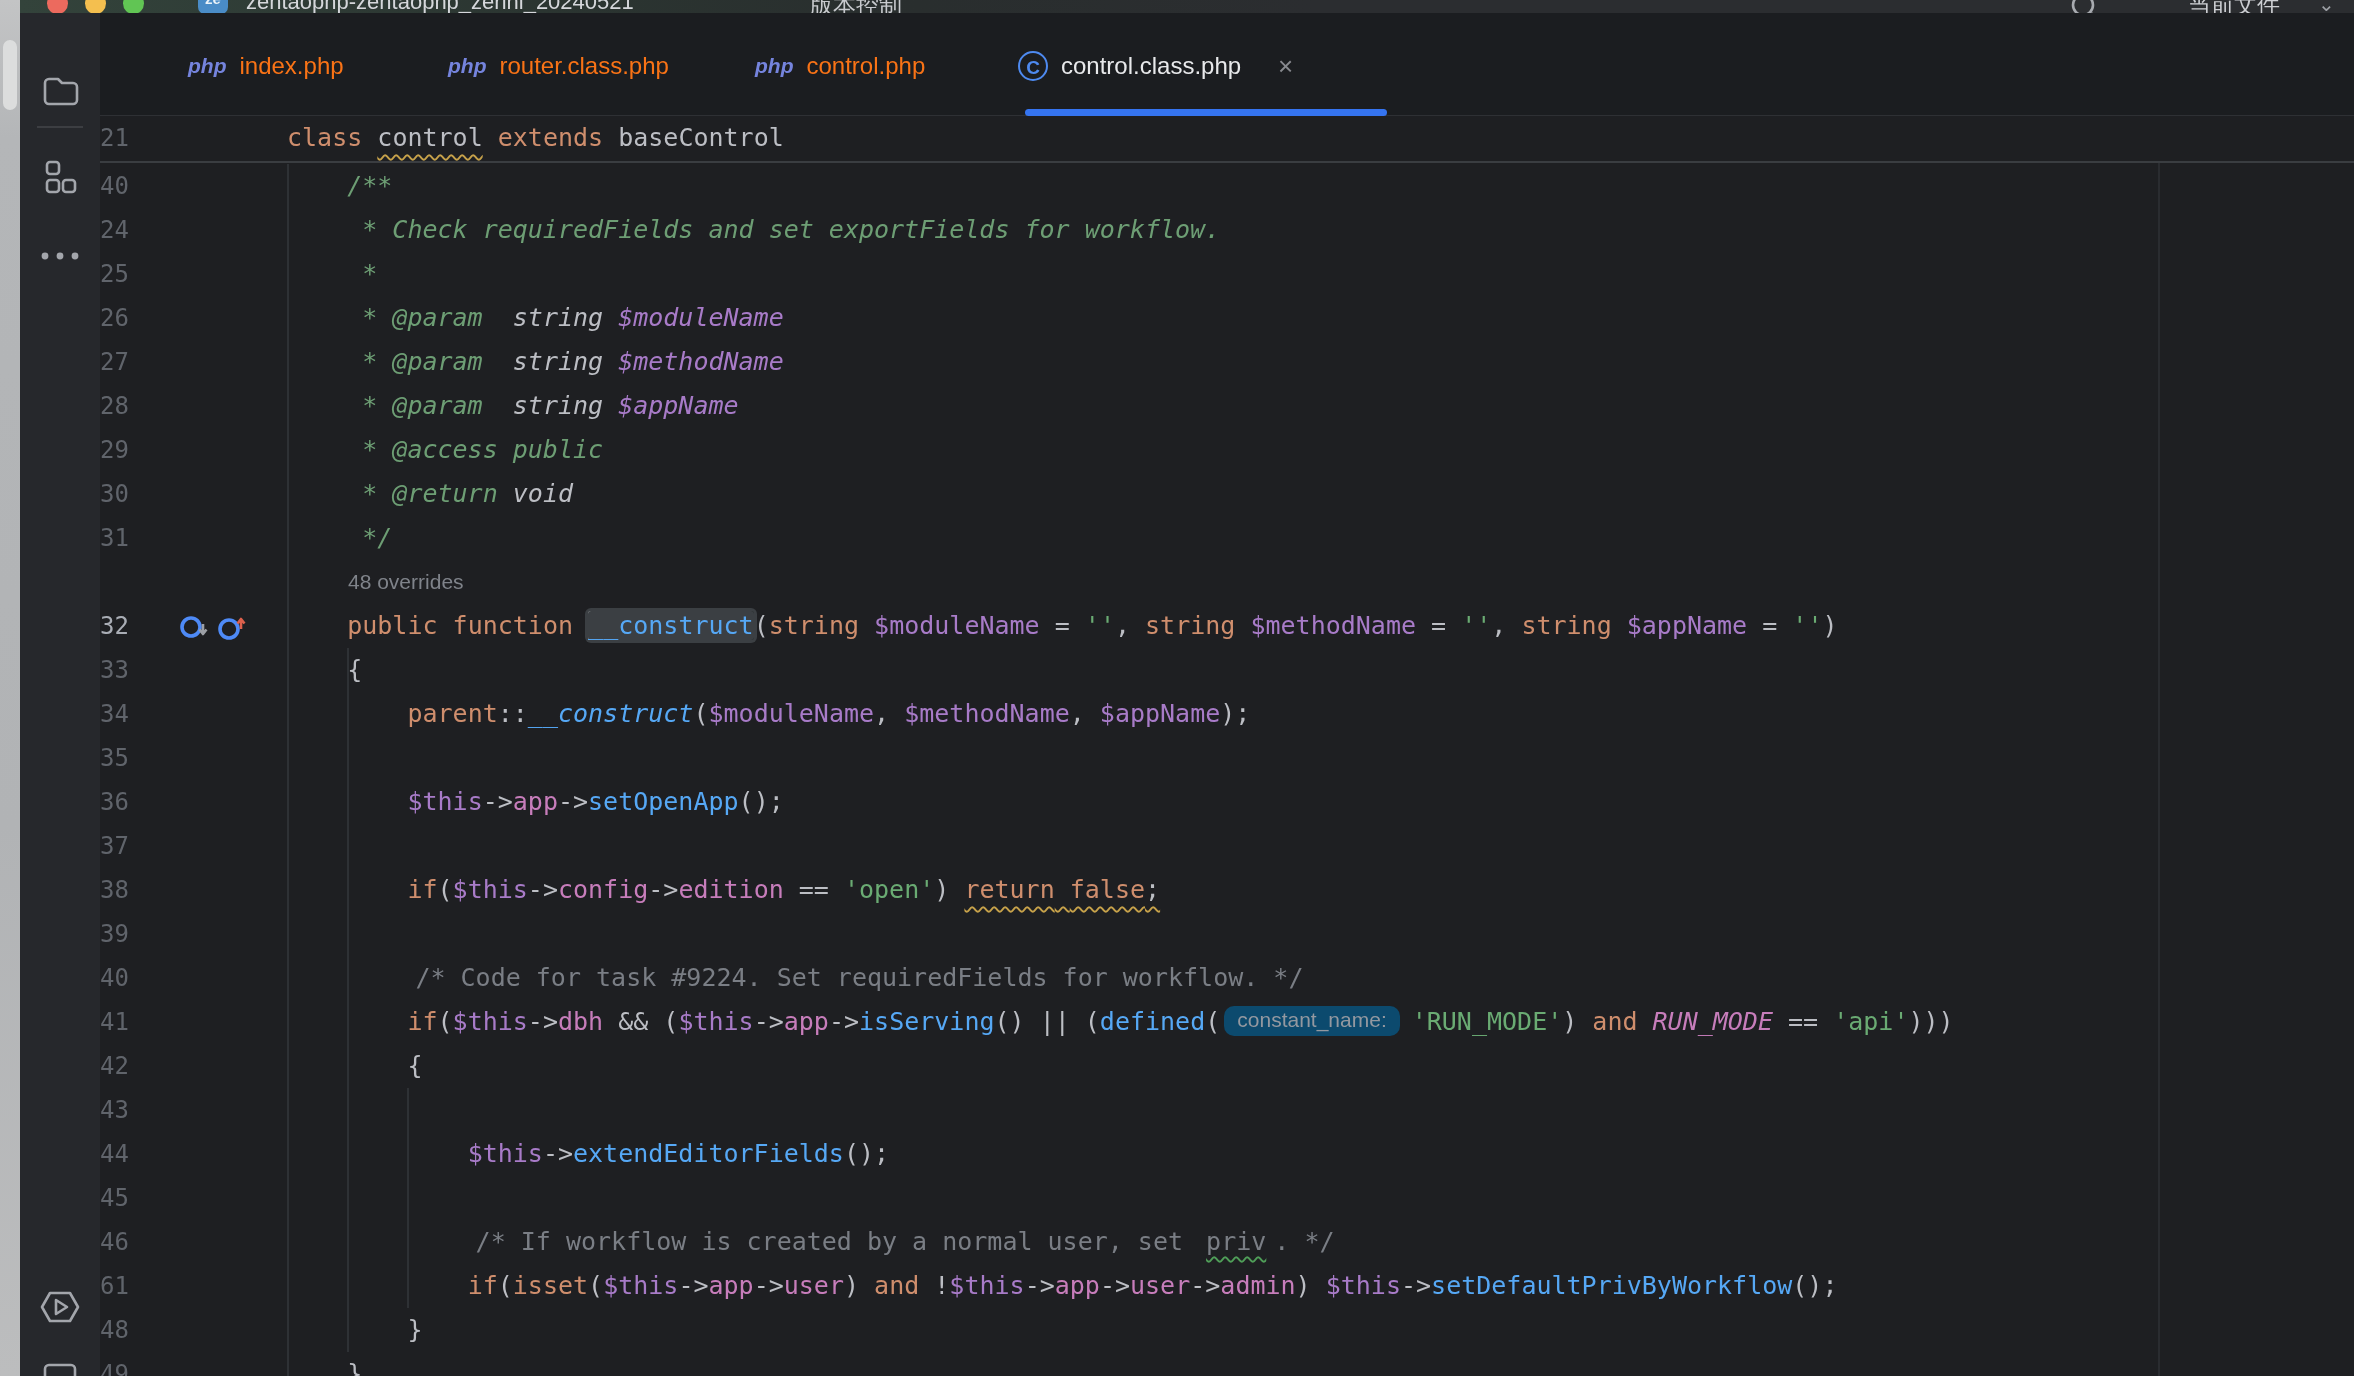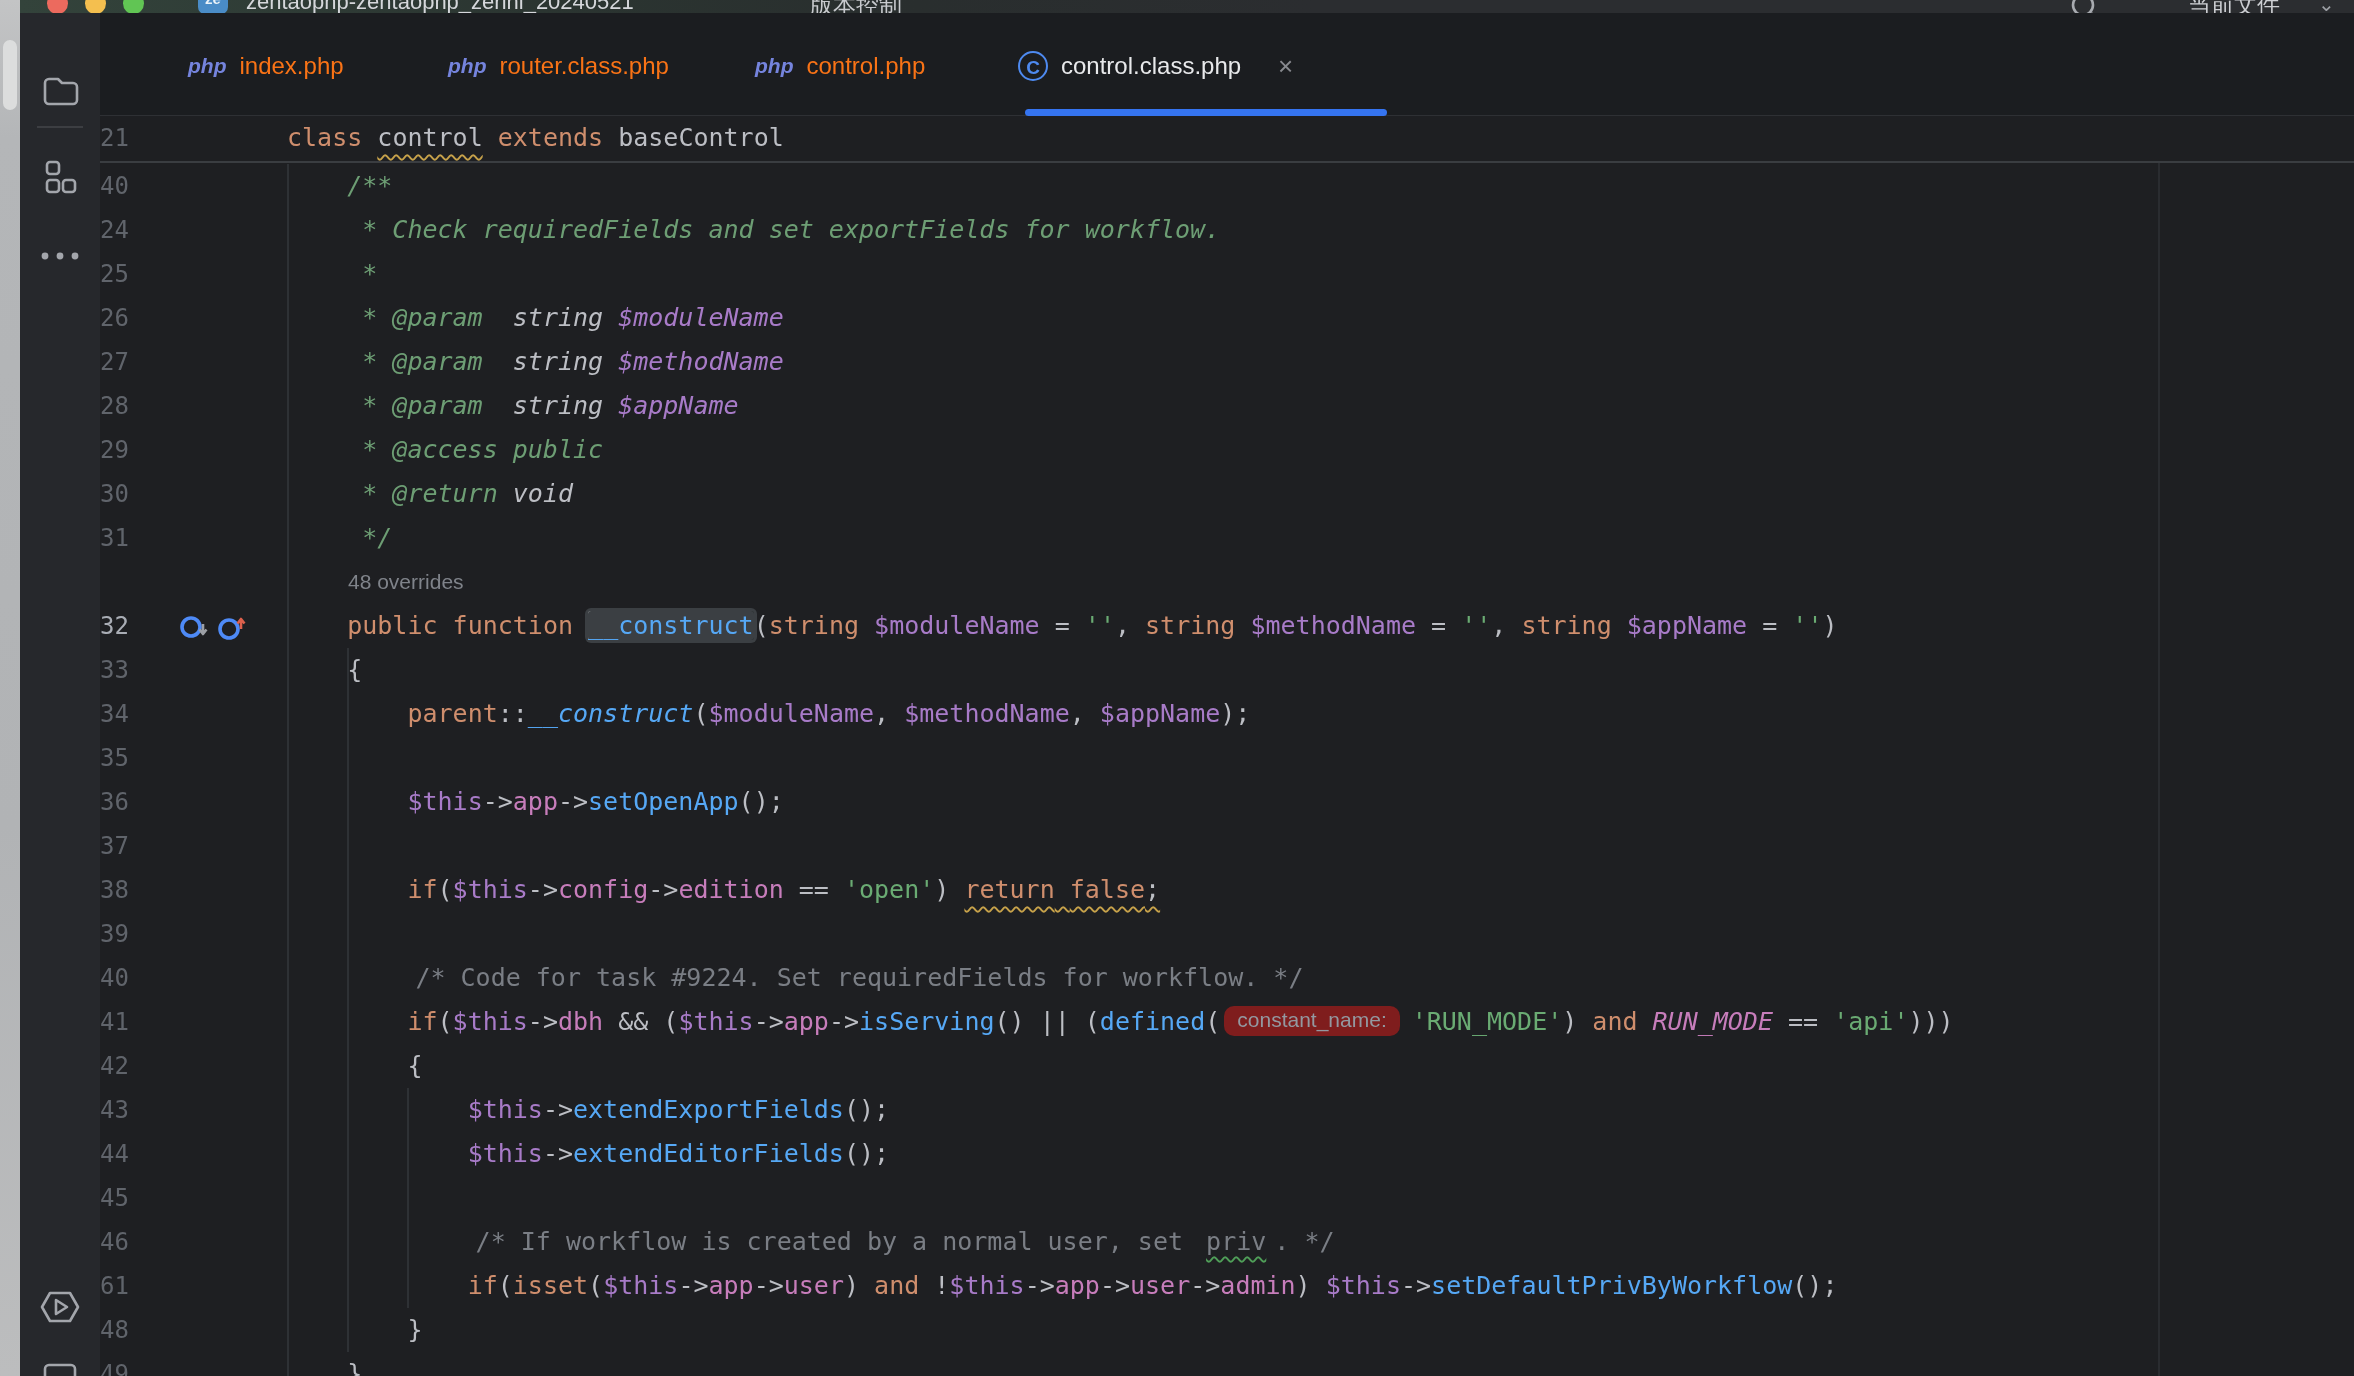--- a/index.html
+++ b/index.html
@@ -75,21 +75,21 @@
   .tk-doct{color:#bcbec4;font-style:italic;}
   .tk-docv{color:#a87bc8;font-style:italic;}
   .tk-cmt{color:#7a7e85;padding-left:8px;}
   .tk-const{color:#c77dbb;font-style:italic;}
   .tk-uy{text-decoration:underline wavy #c7a24a 2px;text-underline-offset:8px;}
   .tk-ug{text-decoration:underline wavy #4f9e58 2px;text-underline-offset:6px;}
   .tk-hlbox{background:#3b3f43;border-radius:3px;box-shadow:0 0 0 3px #3b3f43;}
   .tk-caret{display:inline-block;width:3px;height:30px;background:#cbced3;
     vertical-align:-6px;margin-right:-3px;}
   .tk-chip{display:inline-block;font-family:"Liberation Sans",sans-serif;font-size:21px;
-    color:#9398a0;background:#7f1d1d;border-radius:10px;padding:2px 13px 4px;line-height:normal;
+    color:#9398a0;background:#0c4a6e;border-radius:10px;padding:2px 13px 4px;line-height:normal;
     margin:0 12px 0 4px;vertical-align:3px;}
 
   .codevision{position:absolute;left:248px;height:44px;line-height:44px;
     font-family:"Liberation Sans",sans-serif;font-size:21px;color:#7f838a;}
 
   .iguide{position:absolute;width:2px;background:#2e3135;z-index:1;}
   #ruler{position:absolute;left:2058px;top:0;bottom:0;width:2px;background:#2a2c30;z-index:1;}
 
   #gutter-icons{position:absolute;left:78px;display:flex;gap:4px;z-index:7;}
   svg{display:block;}
@@ -267,21 +267,20 @@
           <div class="crow" style="top: 884px;">
             <span class="num">41</span>
             <div class="codetext"><span class="tk-txt">        </span><span class="tk-kw">if</span><span class="tk-txt">(</span><span class="tk-var">$this</span><span class="tk-txt">-&gt;</span><span class="tk-prop">dbh</span><span class="tk-txt"> &amp;&amp; (</span><span class="tk-var">$this</span><span class="tk-txt">-&gt;</span><span class="tk-prop">app</span><span class="tk-txt">-&gt;</span><span class="tk-fn">isServing</span><span class="tk-txt">() || (</span><span class="tk-fn">defined</span><span class="tk-txt">(</span><span class="tk-chip">constant_name:</span><span class="tk-str">'RUN_MODE'</span><span class="tk-txt">) </span><span class="tk-kw">and</span><span class="tk-txt"> </span><span class="tk-const">RUN_MODE</span><span class="tk-txt"> == </span><span class="tk-str">'api'</span><span class="tk-txt">)))</span></div>
           </div>
           <div class="crow" style="top: 928px;">
             <span class="num">42</span>
             <div class="codetext"><span class="tk-txt">        {</span></div>
           </div>
           <div class="crow" style="top: 972px;">
             <span class="num">43</span>
-            <div class="codetext"><span class="tk-txt">            </span><span class="tk-var">$this</span><span class="tk-txt">-&gt;</span><span class="tk-fn">extendExportFields</span><span class="tk-txt">();</span></div>
           </div>
           <div class="crow" style="top: 1016px;">
             <span class="num">44</span>
             <div class="codetext"><span class="tk-txt">            </span><span class="tk-var">$this</span><span class="tk-txt">-&gt;</span><span class="tk-fn">extendEditorFields</span><span class="tk-txt">();</span></div>
           </div>
           <div class="crow" style="top: 1060px;">
             <span class="num">45</span>
           </div>
           <div class="crow" style="top: 1104px;">
             <span class="num">46</span>

